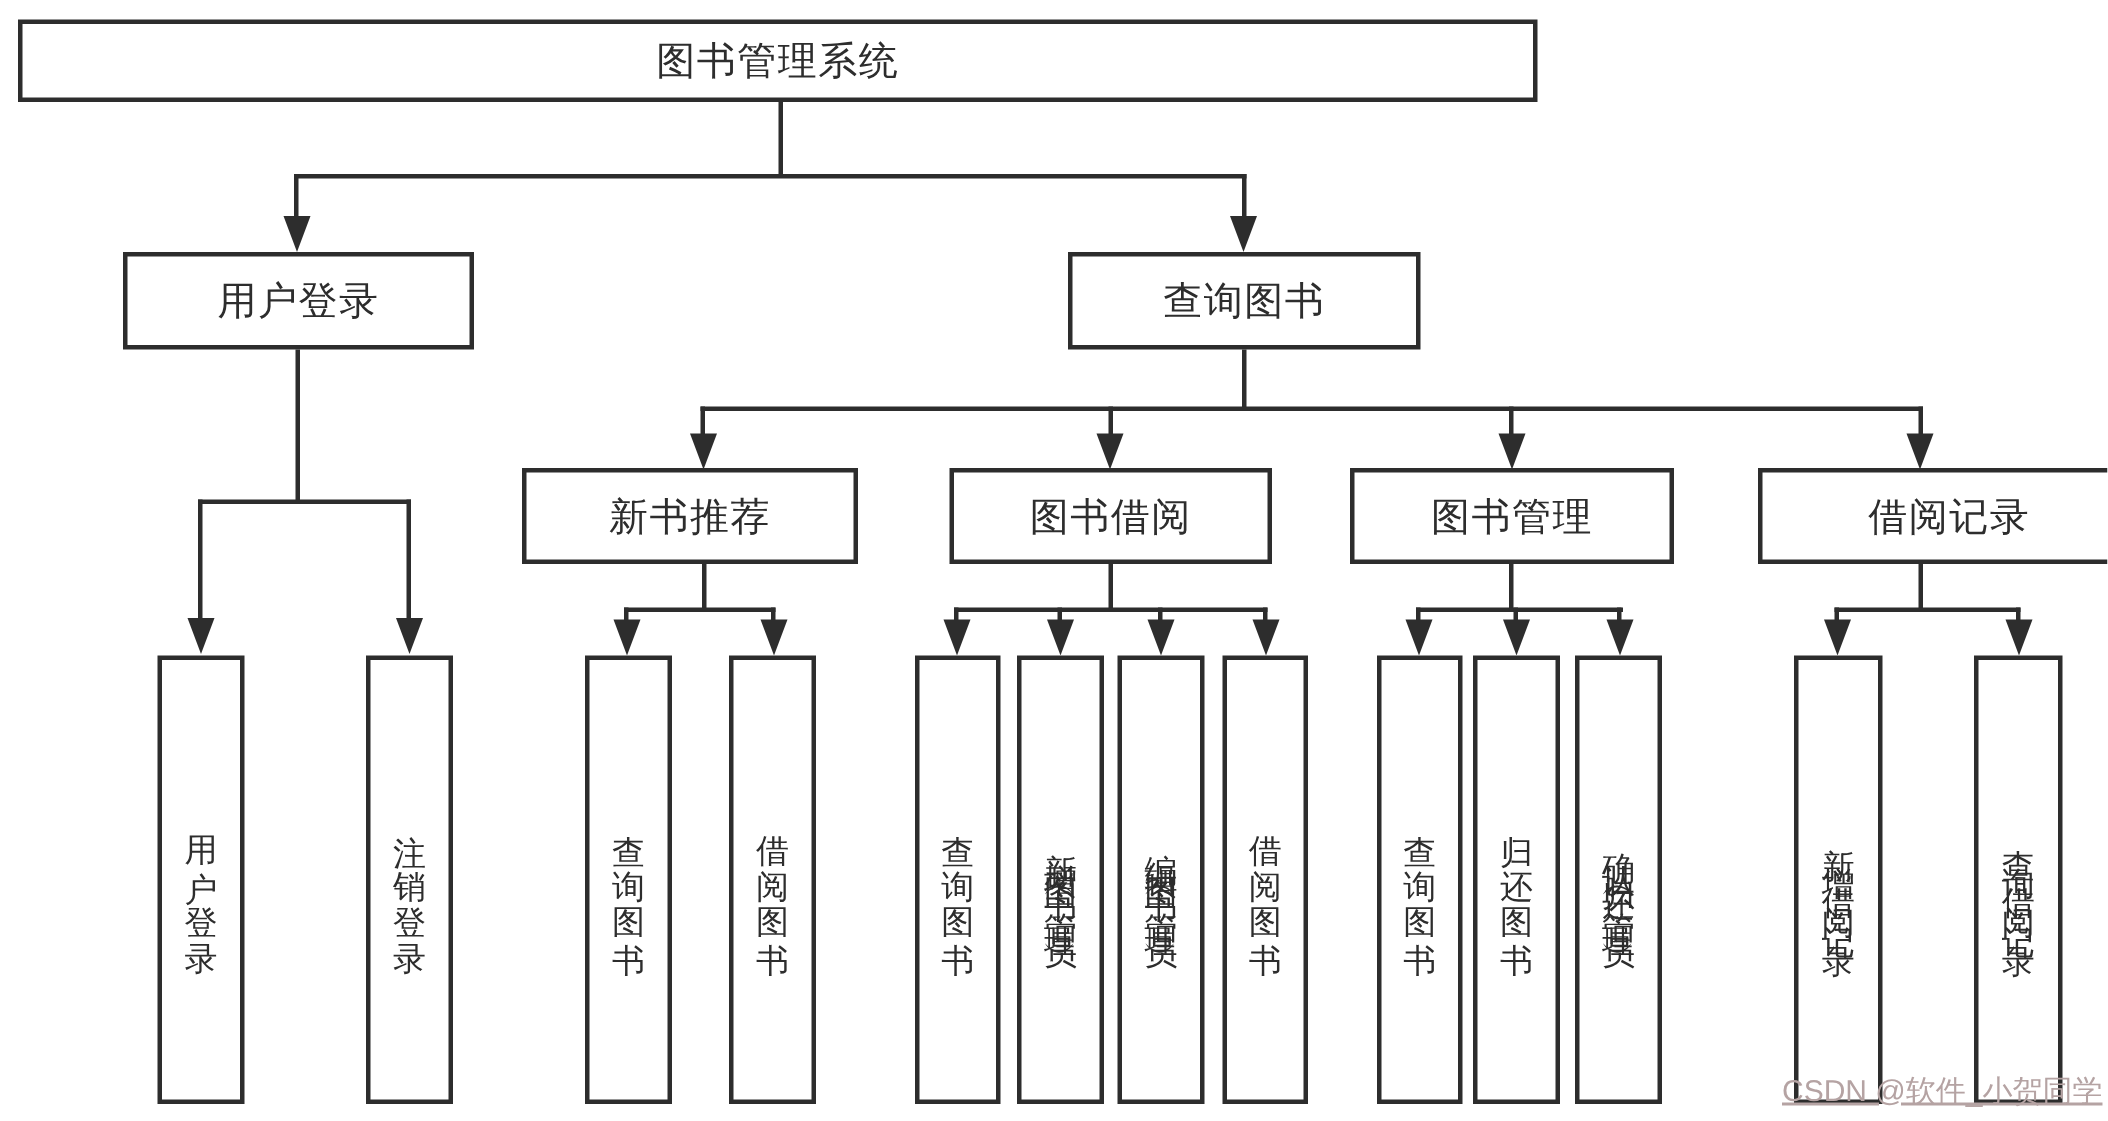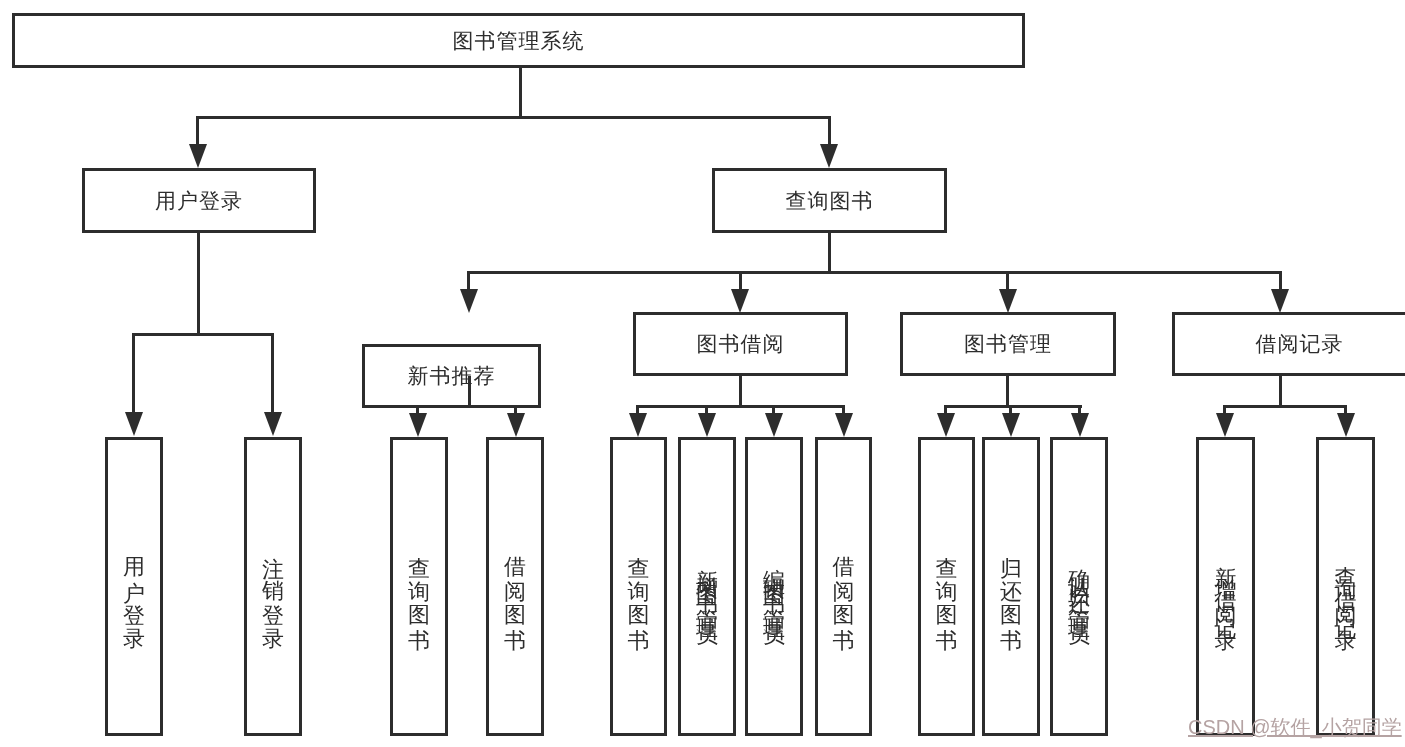--- a/index.html
+++ b/index.html
@@ -11,21 +11,21 @@
     color:#2d2d2d;
     overflow:hidden;
   }
   .box{
     position:absolute;
     box-sizing:border-box;
     border:3px solid #2d2d2d;
     background:#ffffff;
     display:flex;align-items:center;justify-content:center;
   }
-  .hlabel{font-size:21px;letter-spacing:1px;white-space:nowrap;}
+  .hlabel{font-size:26px;letter-spacing:1px;white-space:nowrap;}
   .leaf-label{
     writing-mode:vertical-rl;
     text-orientation:mixed;
     font-size:22px;
     white-space:nowrap;
   }
   .sp-wide{letter-spacing:24px;}
   .sp-mid{letter-spacing:13px;}
   .sp-tight{letter-spacing:8px;}
   .vline{position:absolute;width:3px;background:#2d2d2d;}
@@ -79,21 +79,21 @@
   <div class="hline" style="left:467px;top:271px;width:815px;"></div>
   <div class="vline" style="left:467px;top:271px;height:20px;"></div>
   <div class="arrowhead" style="left:460px;top:289px;"></div>
   <div class="vline" style="left:739px;top:271px;height:20px;"></div>
   <div class="arrowhead" style="left:731px;top:289px;"></div>
   <div class="vline" style="left:1006px;top:271px;height:20px;"></div>
   <div class="arrowhead" style="left:999px;top:289px;"></div>
   <div class="vline" style="left:1279px;top:271px;height:20px;"></div>
   <div class="arrowhead" style="left:1271px;top:289px;"></div>
 
-  <div class="box" style="left:362px;top:312px;width:179px;height:64px;margin-top:32px;">
+  <div class="box" style="left:348px;top:312px;width:224px;height:64px;">
     <span class="hlabel">新书推荐</span>
   </div>
   <div class="box" style="left:633px;top:312px;width:215px;height:64px;">
     <span class="hlabel">图书借阅</span>
   </div>
   <div class="box" style="left:900px;top:312px;width:216px;height:64px;">
     <span class="hlabel">图书管理</span>
   </div>
   <div class="box" style="left:1172px;top:312px;width:255px;height:64px;">
     <span class="hlabel">借阅记录</span>

